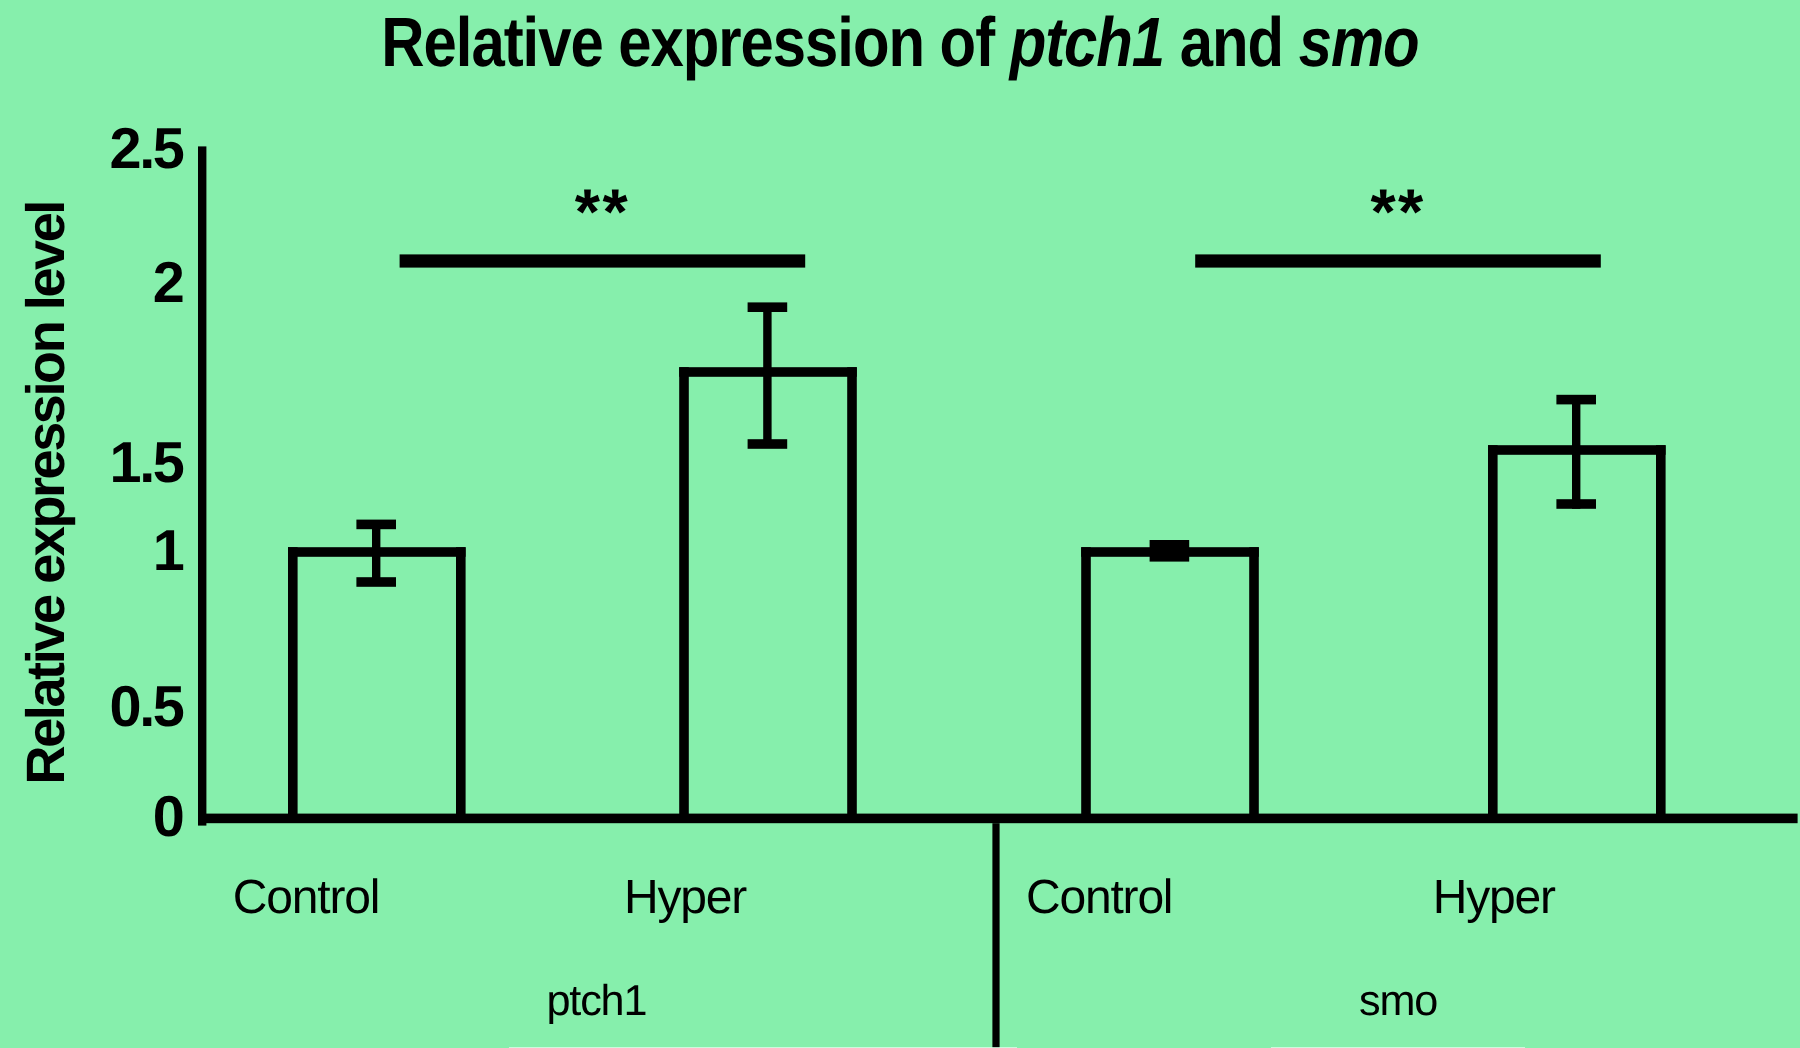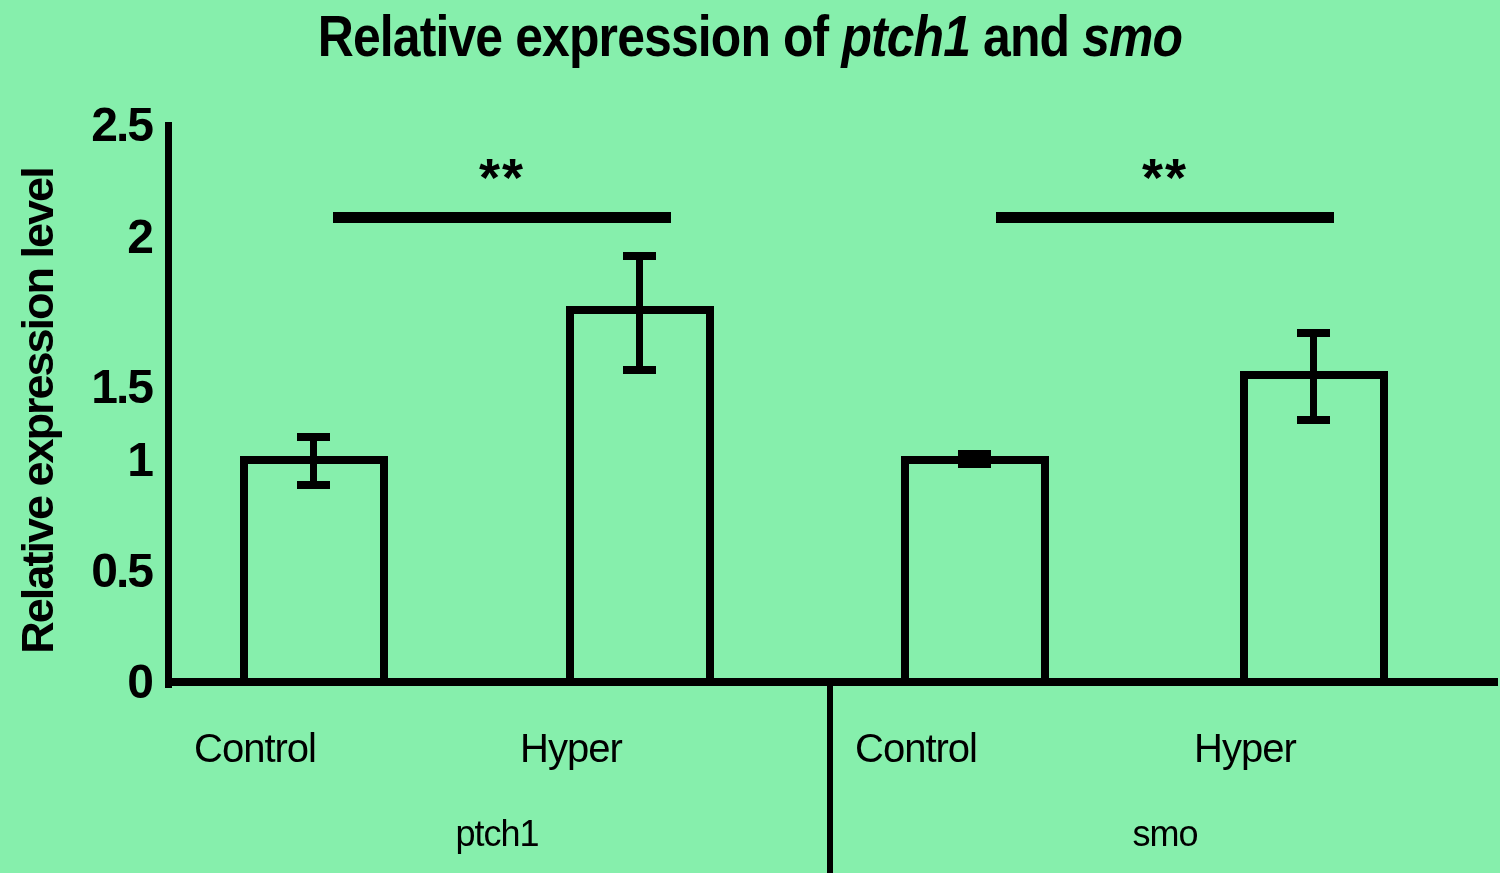--- a/index.html
+++ b/index.html
@@ -150,21 +150,21 @@
     <span>Relative expression of </span><span class="gene">ptch1</span><span> and </span><span class="gene">smo</span>
   </div>
 
   <div id="y-axis-title">Relative expression level</div>
 
   <div id="y-tick-labels">
     <div class="y-tick-label" style="top:101px;">2.5</div>
     <div class="y-tick-label" style="top:213px;">2</div>
     <div class="y-tick-label" style="top:341px;margin-top:22px;">1.5</div>
     <div class="y-tick-label" style="top:436px;">1</div>
-    <div class="y-tick-label" style="top:547px;">0.5</div>
+    <div class="y-tick-label" style="top:566px;">0.5</div>
     <div class="y-tick-label" style="top:658px;">0</div>
   </div>
 
   <div id="y-axis-line"></div>
   <div id="x-axis-line"></div>
   <div id="group-divider"></div>
 
   <div class="bar" style="left:240px; top:456px; width:148px; height:227px;"></div>
   <div class="errbar-line" style="left:310px; top:437px; height:50px;"></div>
   <div class="errbar-cap" style="left:297px; top:433px; width:33px;"></div>

